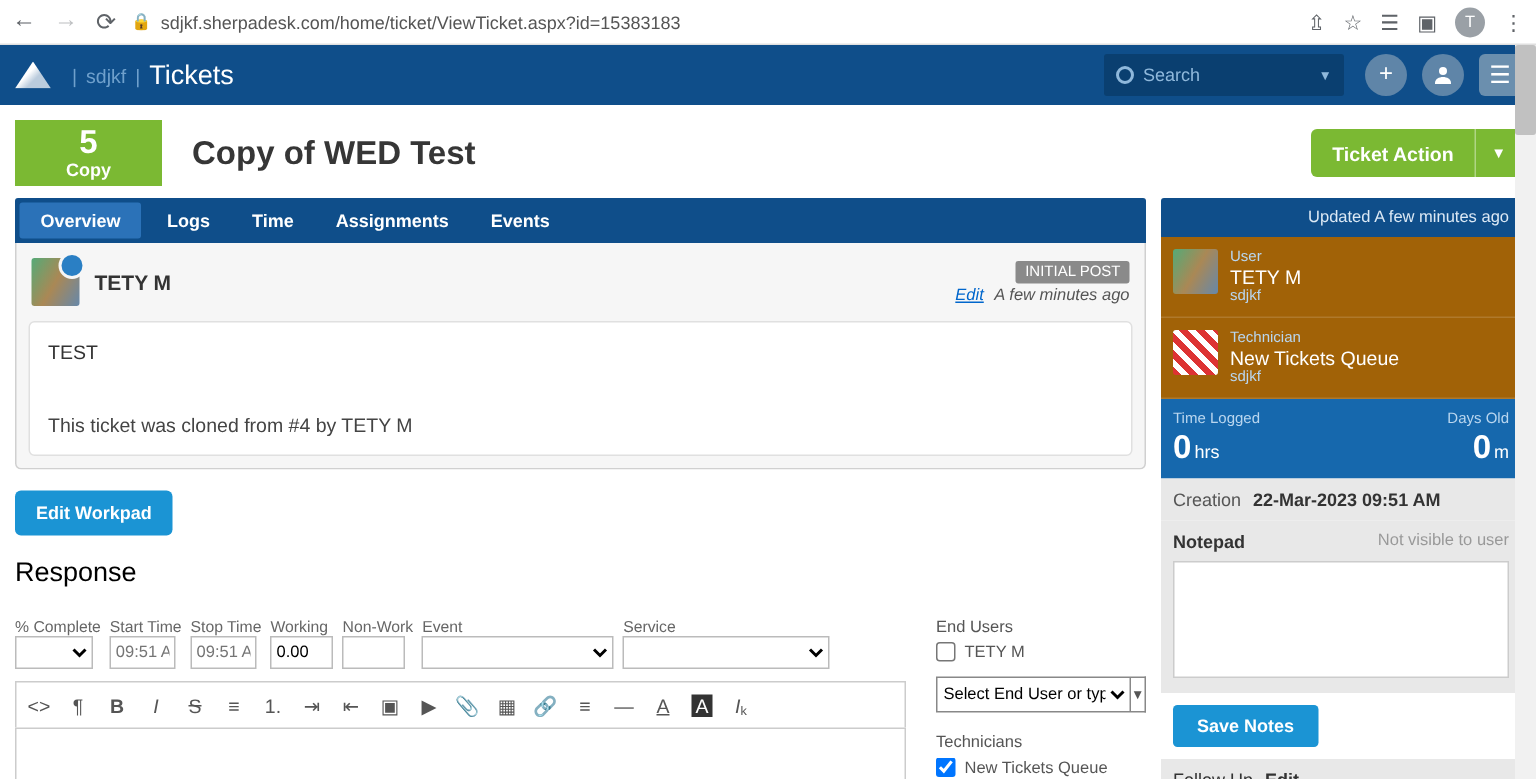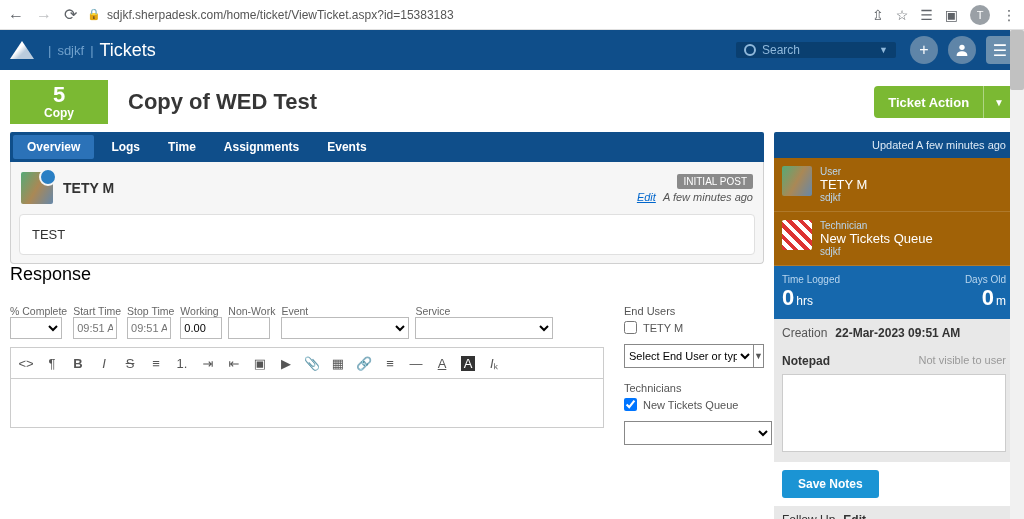--- a/index.html
+++ b/index.html
@@ -14,21 +14,21 @@
 .chrome-right { display: flex; gap: 12px; align-items: center; color: #5f6368; }
 .chrome-icon { font-size: 14px; }
 .avatar-circle { width: 20px; height: 20px; border-radius: 50%; background: #9aa0a6; color: #fff; display: flex; align-items: center; justify-content: center; font-size: 11px; }
 
 
 .topbar { height: 40px; background: #0f4e8a; display: flex; align-items: center; padding: 0 10px; color: #fff; }
 .logo-tri { width: 24px; height: 18px; background: linear-gradient(135deg,#fff 40%, #bcd 60%); clip-path: polygon(0 100%, 50% 0, 100% 100%); margin-right: 8px; }
 .brand-sep { color: #6fa0cc; margin: 0 6px; }
 .brand-txt { color: #6fa0cc; font-size: 13px; }
 .brand-main { color: #fff; font-size: 18px; }
-.top-search { margin-left: auto; background: #0a3f70; height: 16px; width: 160px; border-radius: 2px; display: flex; align-items: center; padding: 0 8px; gap: 6px; color: #8fb8db; font-size: 12px; position: relative; }
+.top-search { margin-left: auto; background: #0a3f70; height: 28px; width: 160px; border-radius: 2px; display: flex; align-items: center; padding: 0 8px; gap: 6px; color: #8fb8db; font-size: 12px; position: relative; }
 .top-search .sq { width: 12px; height: 12px; border: 2px solid #8fb8db; border-radius: 50%; position: relative; }
 .top-search .caret { margin-left: auto; font-size: 9px; }
 .top-icons { display: flex; gap: 10px; margin-left: 14px; align-items: center; }
 .top-ico { width: 28px; height: 28px; border-radius: 50%; background: #5f85a8; color: #fff; display: flex; align-items: center; justify-content: center; font-size: 16px; cursor: pointer; }
 .top-ico.menu { border-radius: 4px; background: #6b8fae; }
 
 
 .content { display: flex; padding: 0; height: calc(519px - 70px); overflow: hidden; }
 .main-col { flex: 1; padding: 10px 10px 0 10px; overflow-y: auto; }
 
@@ -185,23 +185,25 @@
             <div class="post-meta">
               <span class="ip">INITIAL POST</span>
               <div class="editln">
                 <a href="#">Edit</a>
                 <span class="ago">A few minutes ago</span>
               </div>
             </div>
           </div>
           <div class="post-body">
             <div>TEST</div>
-          </div>
-        </div>
-
+            <div class="clone-note">This ticket was cloned from #4 by TETY M</div>
+          </div>
+        </div>
+
+        <button class="edit-workpad">Edit Workpad</button>
 
         <div class="response-h">Response</div>
 
         <div style="display:flex; gap:20px;">
           <div style="flex:1;">
             <div class="form-row">
               <div class="form-col">
                   <span>% Complete</span>
                   <select class="w-pct"></select>
                 </div>

